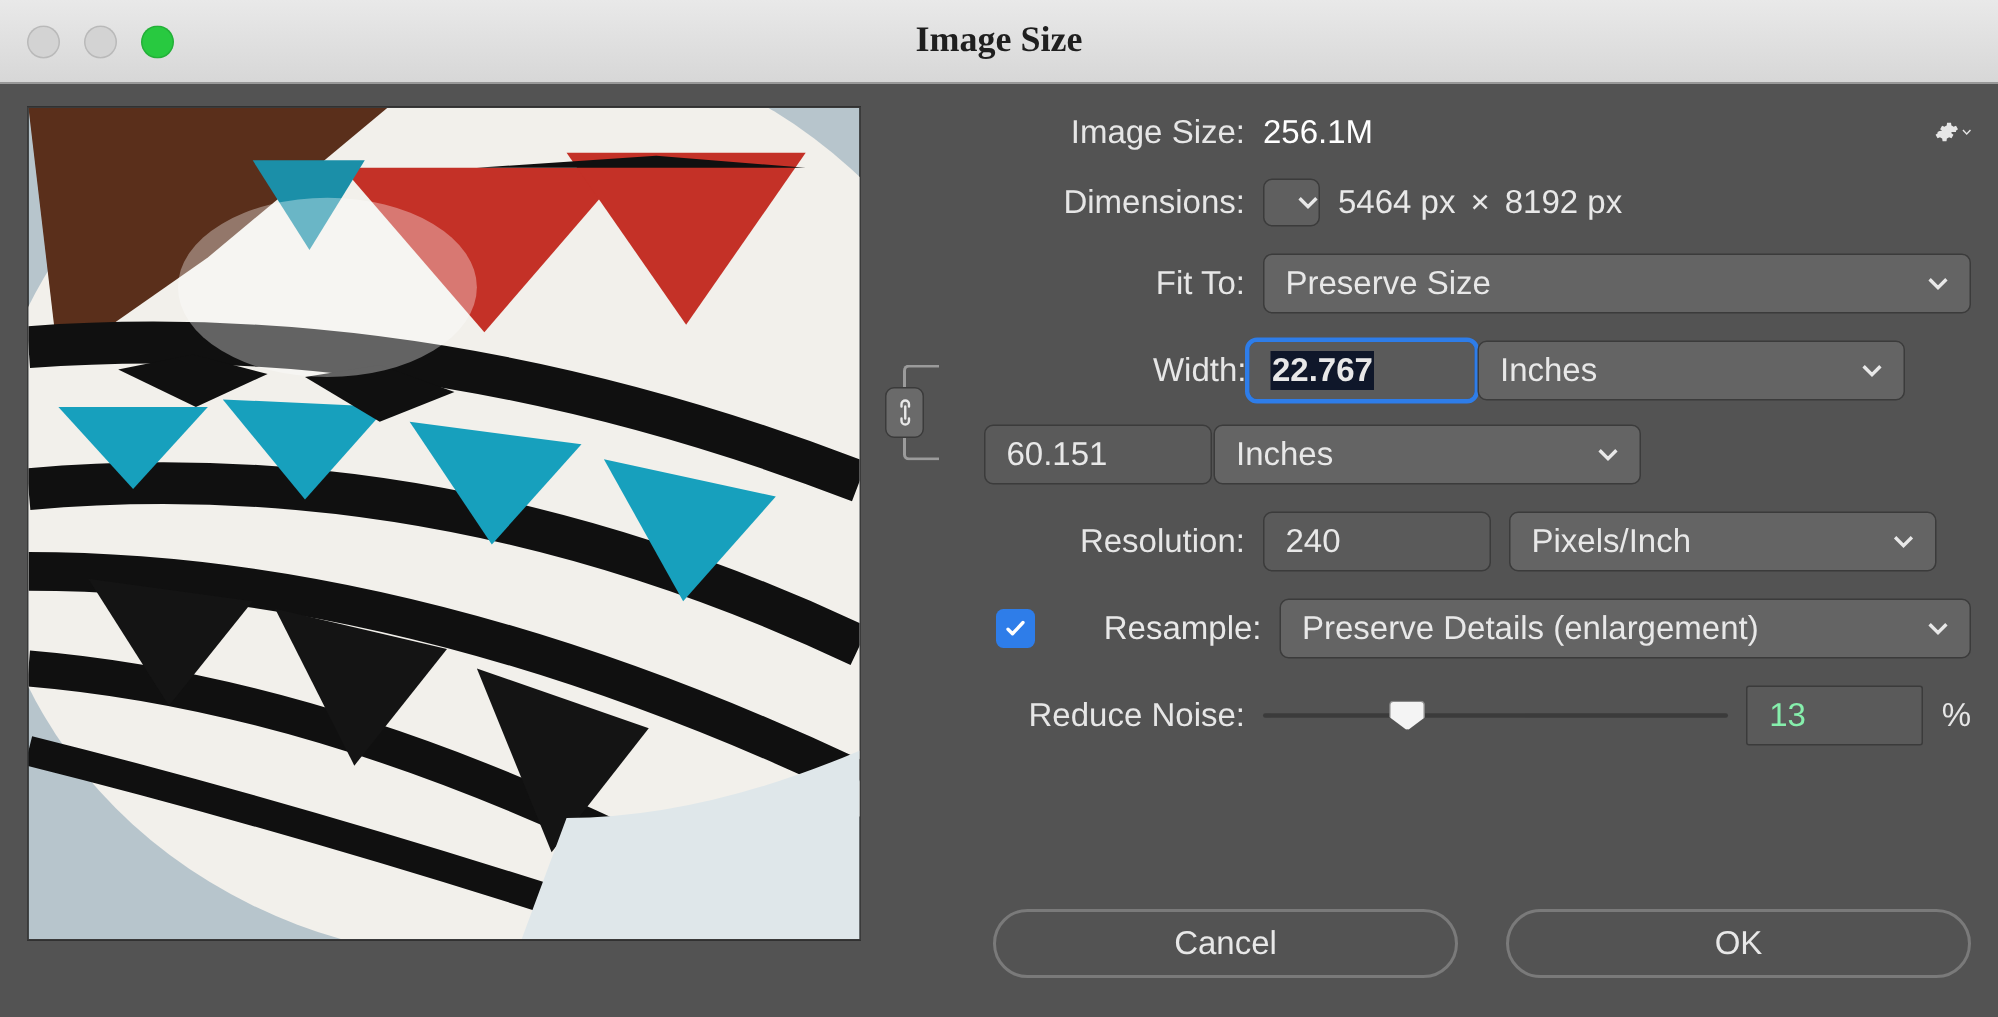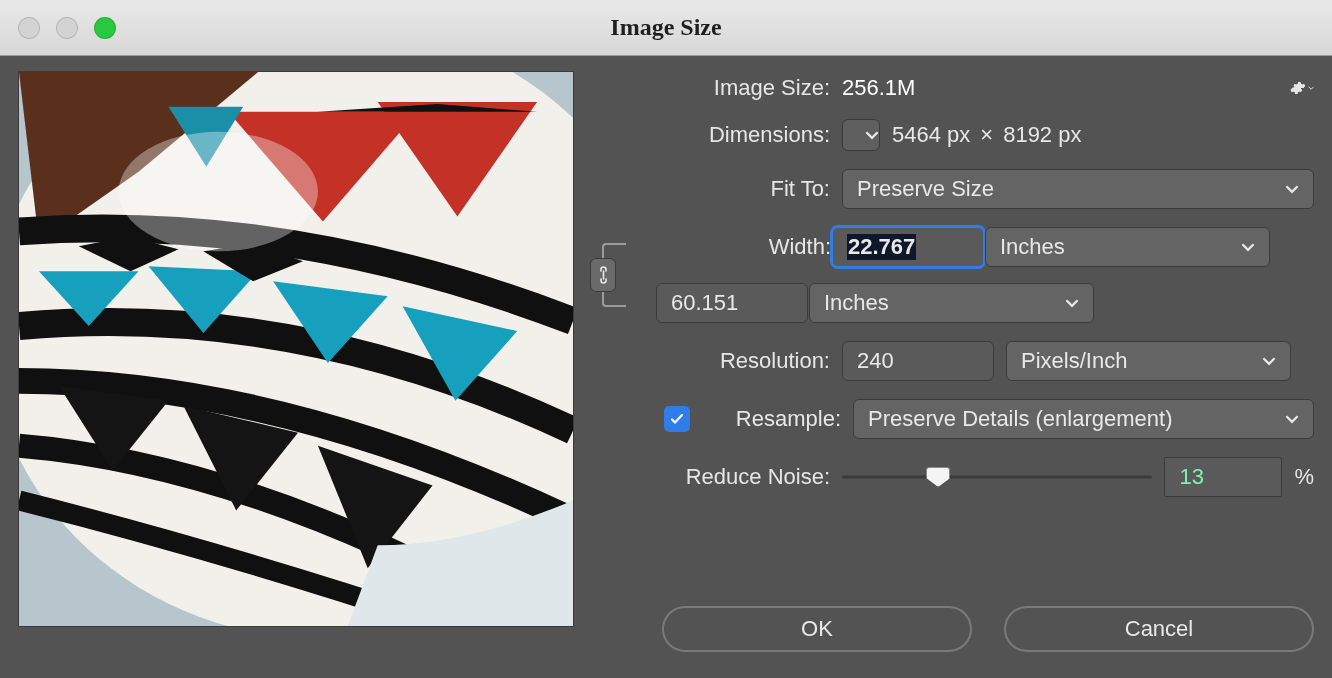--- a/index.html
+++ b/index.html
@@ -386,21 +386,21 @@
         <div class="slider-thumb" id="noise-thumb" style="left: 31%;"></div>
       </div>
       <div class="small-input">
         <span>13</span>
       </div>
       <div class="percent">%</div>
     </div>
 
     <div class="button-row">
       <div class="btn">
+        <span>Cancel</span>
+      </div>
+      <div class="btn">
         <span>OK</span>
-      </div>
-      <div class="btn">
-        <span>Cancel</span>
       </div>
     </div>
 
   </div>
 </div>
 
 </body></html>

